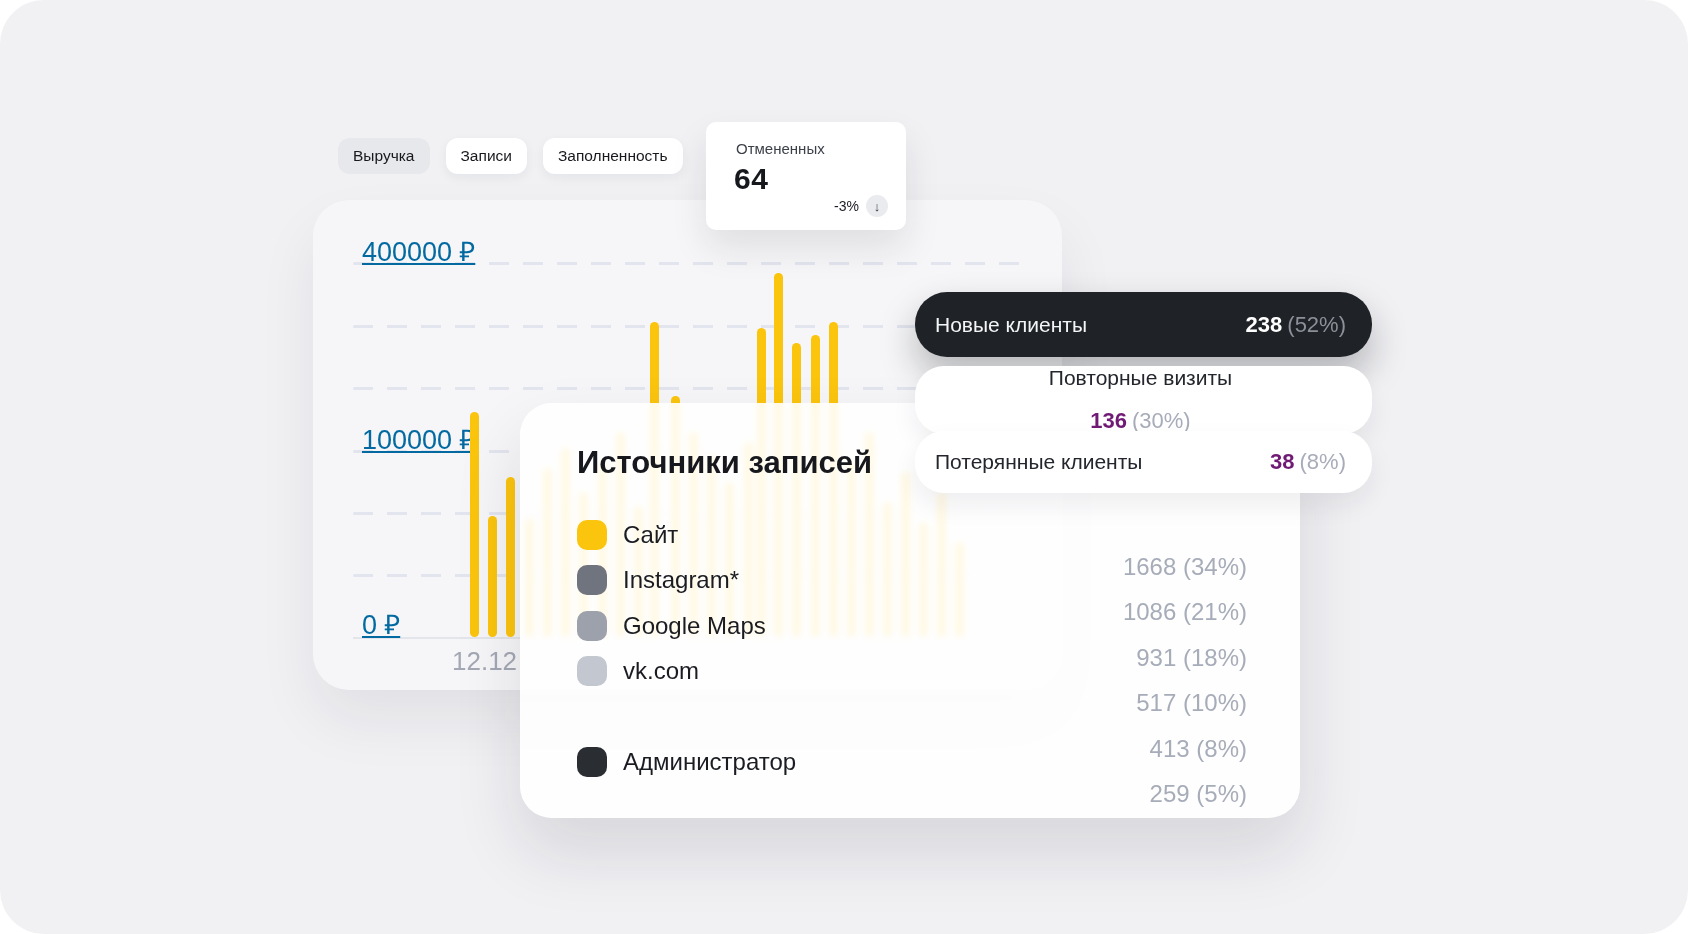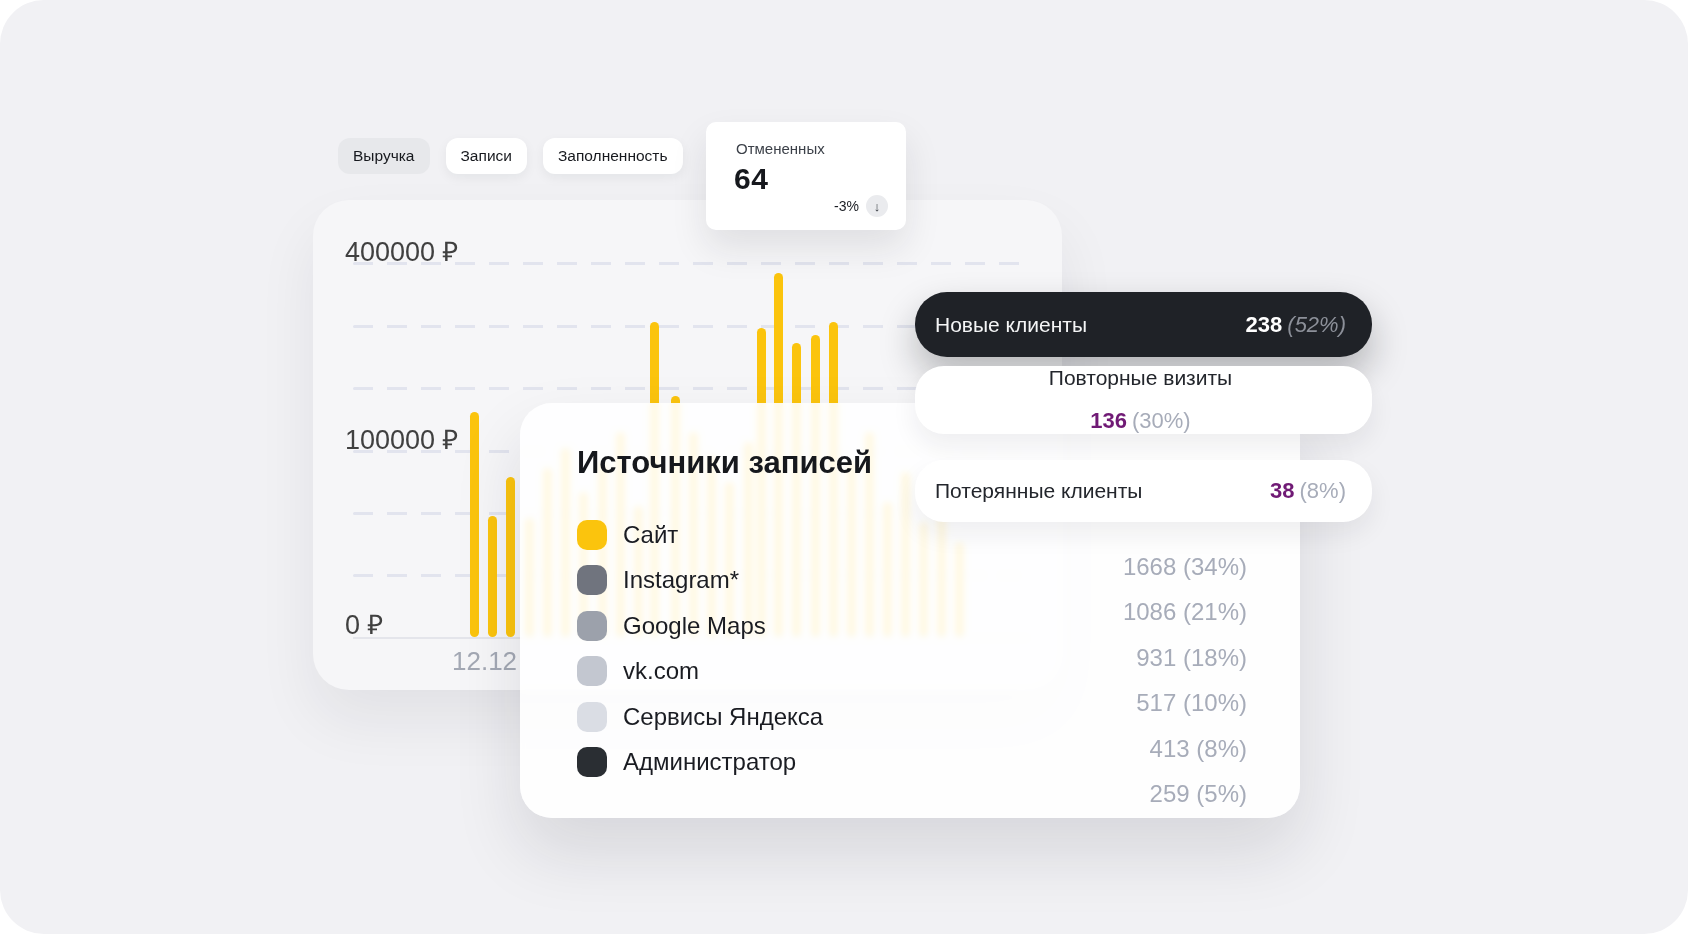--- a/index.html
+++ b/index.html
@@ -23,21 +23,21 @@
   .cancelled .delta .circ{width:22px;height:22px;border-radius:50%;background:#EAEBEE;display:flex;
                           align-items:center;justify-content:center;font-size:13px;color:#33373E;}
 
   
   .chart-card{position:absolute;left:313px;top:200px;width:749px;height:490px;background:#F6F6F8;
               border-radius:36px;z-index:1;box-shadow:0 30px 60px rgba(25,28,40,.07);}
   .gridline{position:absolute;left:353px;width:675px;height:3px;z-index:2;
             background:repeating-linear-gradient(90deg,#E2E4EE 0 20px,transparent 20px 34px);
             border-radius:2px;}
   .axisline{position:absolute;left:353px;width:675px;height:2px;background:#E4E5EB;z-index:2;}
-  .ytick{position:absolute;left:345px;font-size:27px;color:#404040;z-index:2;}
+  .ytick{position:absolute;left:362px;font-size:27px;color:#0369a1;z-index:2;text-decoration:underline;}
   .xtick{position:absolute;font-size:26px;color:#A3A8B4;z-index:2;}
 
   .bars-layer{position:absolute;left:0;top:0;width:1688px;height:934px;z-index:2;pointer-events:none;}
   .bar{position:absolute;width:9px;border-radius:5px;}
 
   
   .sources{position:absolute;left:520px;top:403px;width:780px;height:415px;border-radius:32px;z-index:3;
            background:rgba(255,255,255,.89);
            -webkit-backdrop-filter:blur(3px);backdrop-filter:blur(3px);
            box-shadow:0 34px 68px rgba(25,28,40,.12);}
@@ -51,27 +51,27 @@
   .stat{position:absolute;left:915px;width:457px;display:flex;align-items:center;z-index:4;
         justify-content:space-between;padding:0 26px 0 20px;box-sizing:border-box;background:#ffffff;}
   .stat .lbl{font-size:21px;}
   .stat .nums{font-size:22px;white-space:nowrap;}
   .stat .n{font-weight:600;}
   .stat .p{font-weight:400;margin-left:5px;}
   .stat.dark{background:#1F2227;top:292px;height:65px;border-radius:32px;
              box-shadow:0 18px 36px rgba(18,20,24,.28);}
   .stat.dark .lbl{color:#F4F5F6;}
   .stat.dark .n{color:#ffffff;}
-  .stat.dark .p{color:#8C9099;font-style:italic;}
+  .stat.dark .p{color:#8C9099;}
   .stat.light{border-radius:29px;box-shadow:0 12px 26px rgba(25,28,40,.07);}
   .stat.light .lbl{color:#23262C;}
   .stat.light .n{color:#701a75;text-align:right;}
   .stat.light .p{color:#A7ACB9;}
   .stat.s2{top:366px;height:68px;flex-direction:column;}
-  .stat.s3{top:460px;height:62px;}
+  .stat.s3{top:431px;height:62px;}
 </style>
 </head>
 <body>
 
 <div class="stage">
 
   <div class="tabs">
     <div class="pill active">Выручка</div>
     <div class="pill">Записи</div>
     <div class="pill">Заполненность</div>
@@ -152,24 +152,20 @@
       <span class="name">Google Maps</span>
     </div>
     <div class="sval" style="top:208px">931 (18%)</div>
 
     <div class="srow" style="top:253px">
       <span class="swatch" style="background: rgb(195, 199, 208);"></span>
       <span class="name">vk.com</span>
     </div>
     <div class="sval" style="top:253px">517 (10%)</div>
 
-    <div class="srow" style="top:299px">
-      <span class="swatch" style="background: rgb(218, 221, 228);"></span>
-      <span class="name">Сервисы Яндекса</span>
-    </div>
     <div class="sval" style="top:299px">413 (8%)</div>
 
     <div class="srow" style="top:344px">
       <span class="swatch" style="background: rgb(42, 46, 51);"></span>
       <span class="name">Администратор</span>
     </div>
     <div class="sval" style="top:344px">259 (5%)</div>
   </div>
 
   <div class="stat dark">

